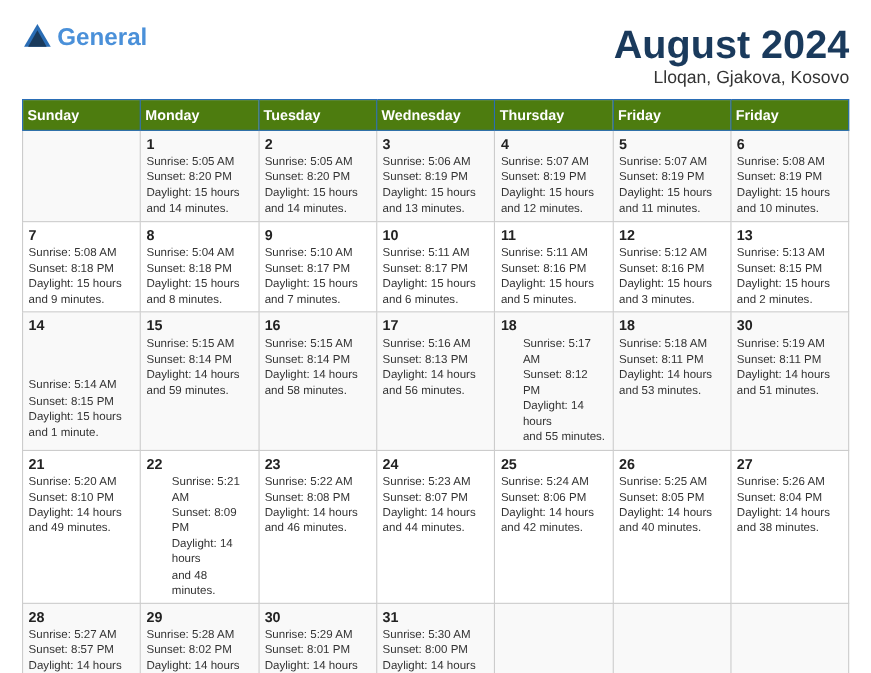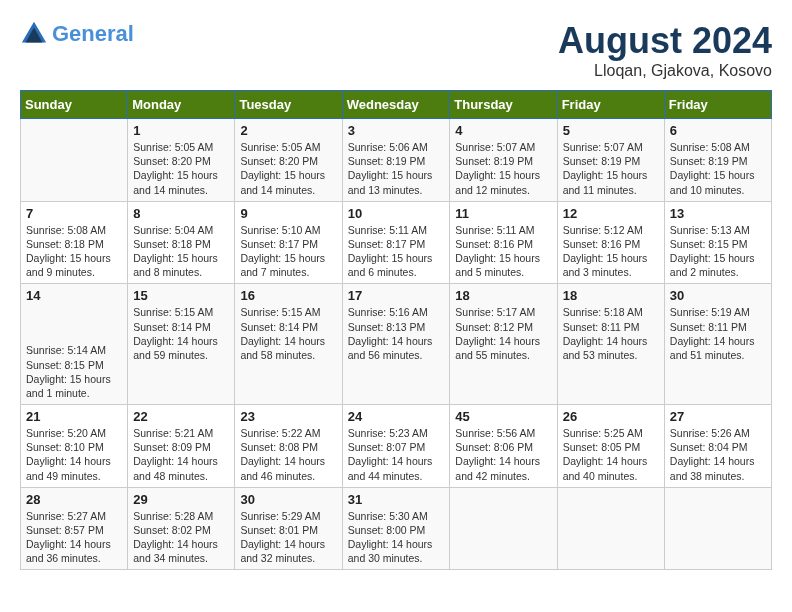--- a/index.html
+++ b/index.html
@@ -243,21 +243,21 @@
         </td>
         <td>
           <span class="day-number">17</span>
           <div class="cell-info" style="white-space: pre-line;">Sunrise: 5:16 AM
 Sunset: 8:13 PM
 Daylight: 14 hours
 and 56 minutes.</div>
         </td>
         <td>
           <span class="day-number">18</span>
-          <div class="cell-info" style="white-space: pre-line;">Sunrise: 5:17 AM
+          <div class="cell-info" style="white-space: pre-line; margin-left: 20px;">Sunrise: 5:17 AM
 Sunset: 8:12 PM
 Daylight: 14 hours
 and 55 minutes.</div>
         </td>
         <td>
           <span class="day-number">18</span>
           <div class="cell-info" style="white-space: pre-line;">Sunrise: 5:18 AM
 Sunset: 8:11 PM
 Daylight: 14 hours
 and 53 minutes.</div>
@@ -273,42 +273,42 @@
       <tr>
         <td>
           <span class="day-number">21</span>
           <div class="cell-info" style="white-space: pre-line;">Sunrise: 5:20 AM
 Sunset: 8:10 PM
 Daylight: 14 hours
 and 49 minutes.</div>
         </td>
         <td>
           <span class="day-number">22</span>
-          <div class="cell-info" style="white-space: pre-line;">Sunrise: 5:21 AM
+          <div class="cell-info" style="white-space: pre-line; margin-left: 23px;">Sunrise: 5:21 AM
 Sunset: 8:09 PM
 Daylight: 14 hours
 and 48 minutes.</div>
         </td>
         <td>
           <span class="day-number">23</span>
           <div class="cell-info" style="white-space: pre-line;">Sunrise: 5:22 AM
 Sunset: 8:08 PM
 Daylight: 14 hours
 and 46 minutes.</div>
         </td>
         <td>
           <span class="day-number">24</span>
           <div class="cell-info" style="white-space: pre-line;">Sunrise: 5:23 AM
 Sunset: 8:07 PM
 Daylight: 14 hours
 and 44 minutes.</div>
         </td>
         <td>
-          <span class="day-number">45</span>
-          <div class="cell-info" style="white-space: pre-line;">Sunrise: 5:56 AM
+          <span class="day-number">25</span>
+          <div class="cell-info" style="white-space: pre-line;">Sunrise: 5:24 AM
 Sunset: 8:06 PM
 Daylight: 14 hours
 and 42 minutes.</div>
         </td>
         <td>
           <span class="day-number">26</span>
           <div class="cell-info" style="white-space: pre-line;">Sunrise: 5:25 AM
 Sunset: 8:05 PM
 Daylight: 14 hours
 and 40 minutes.</div>

